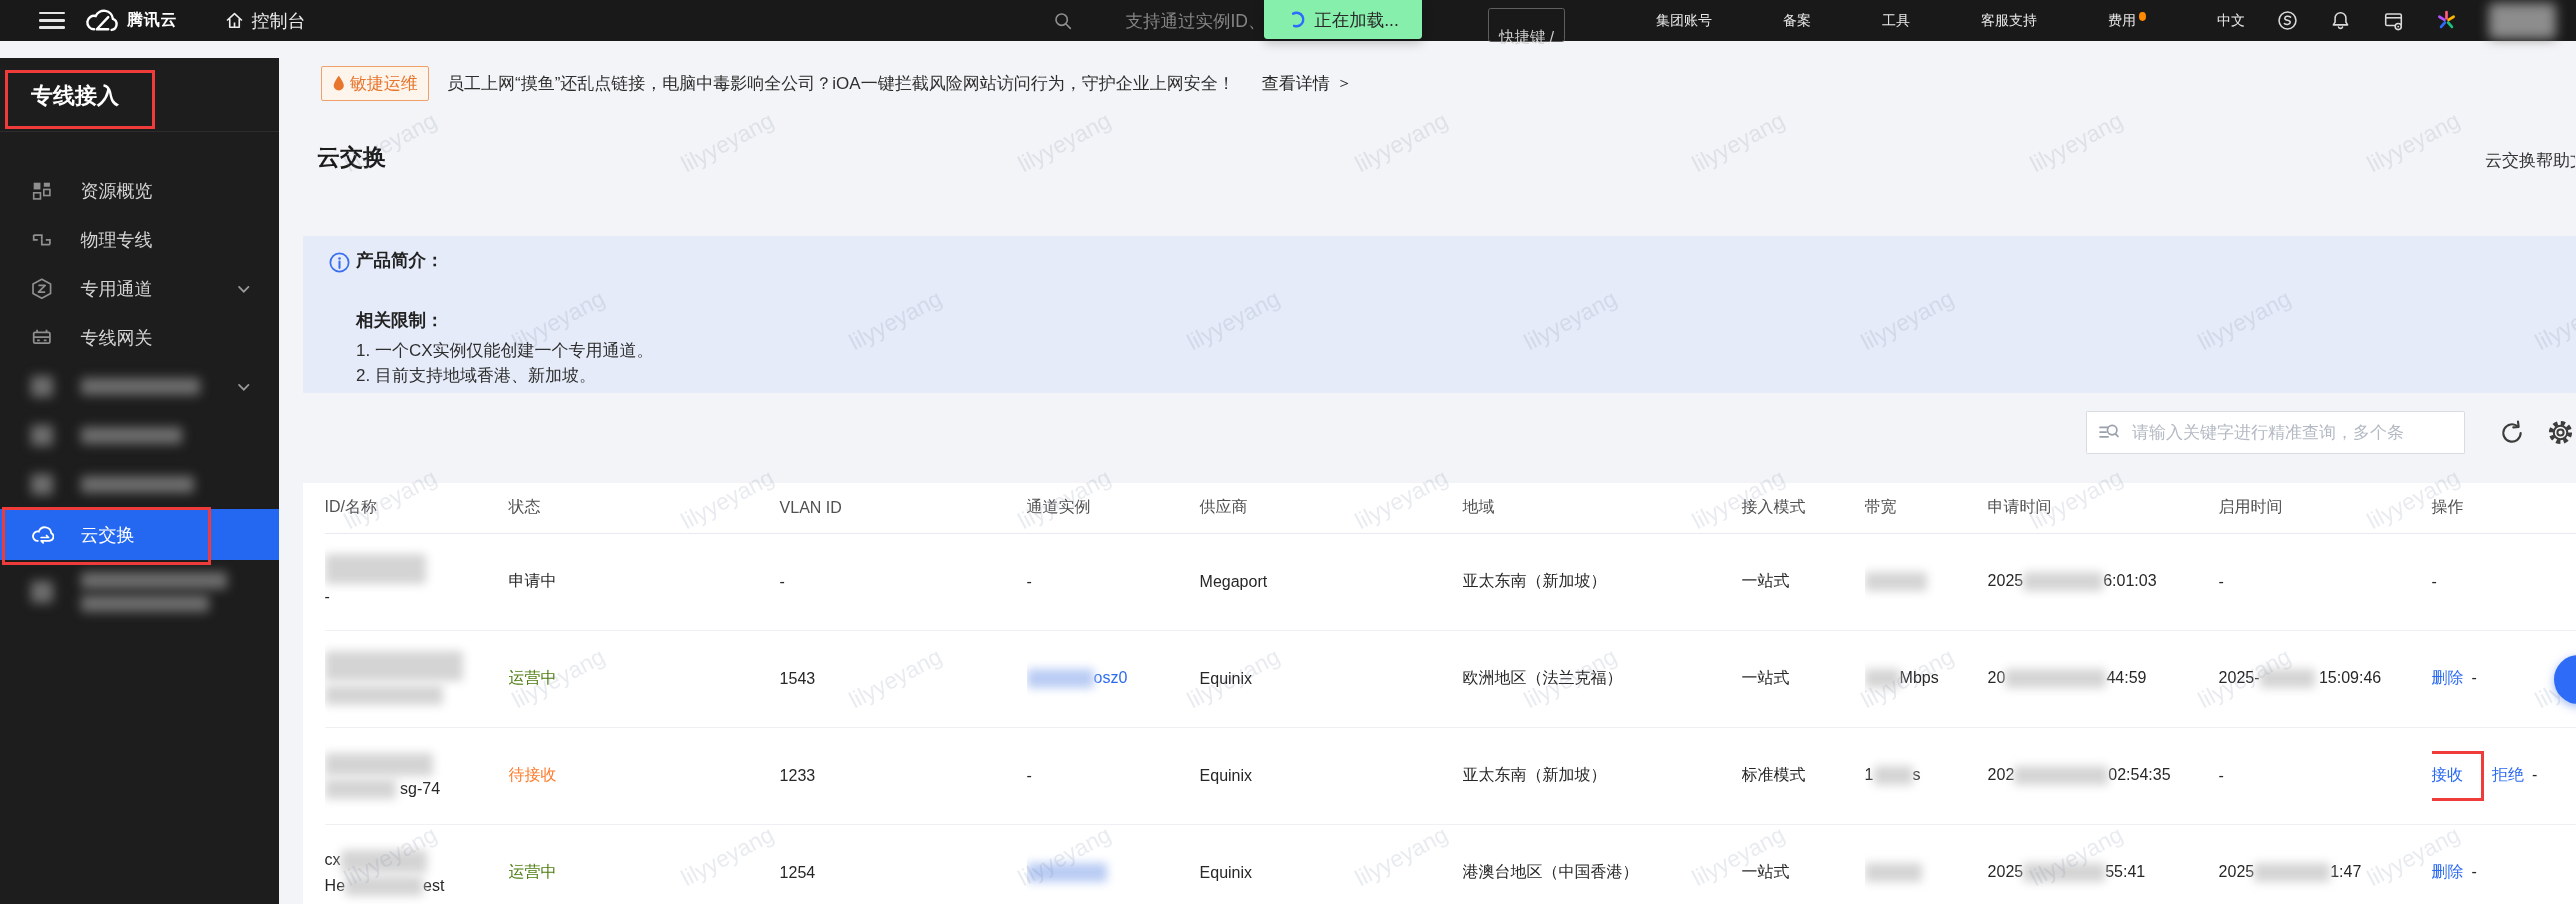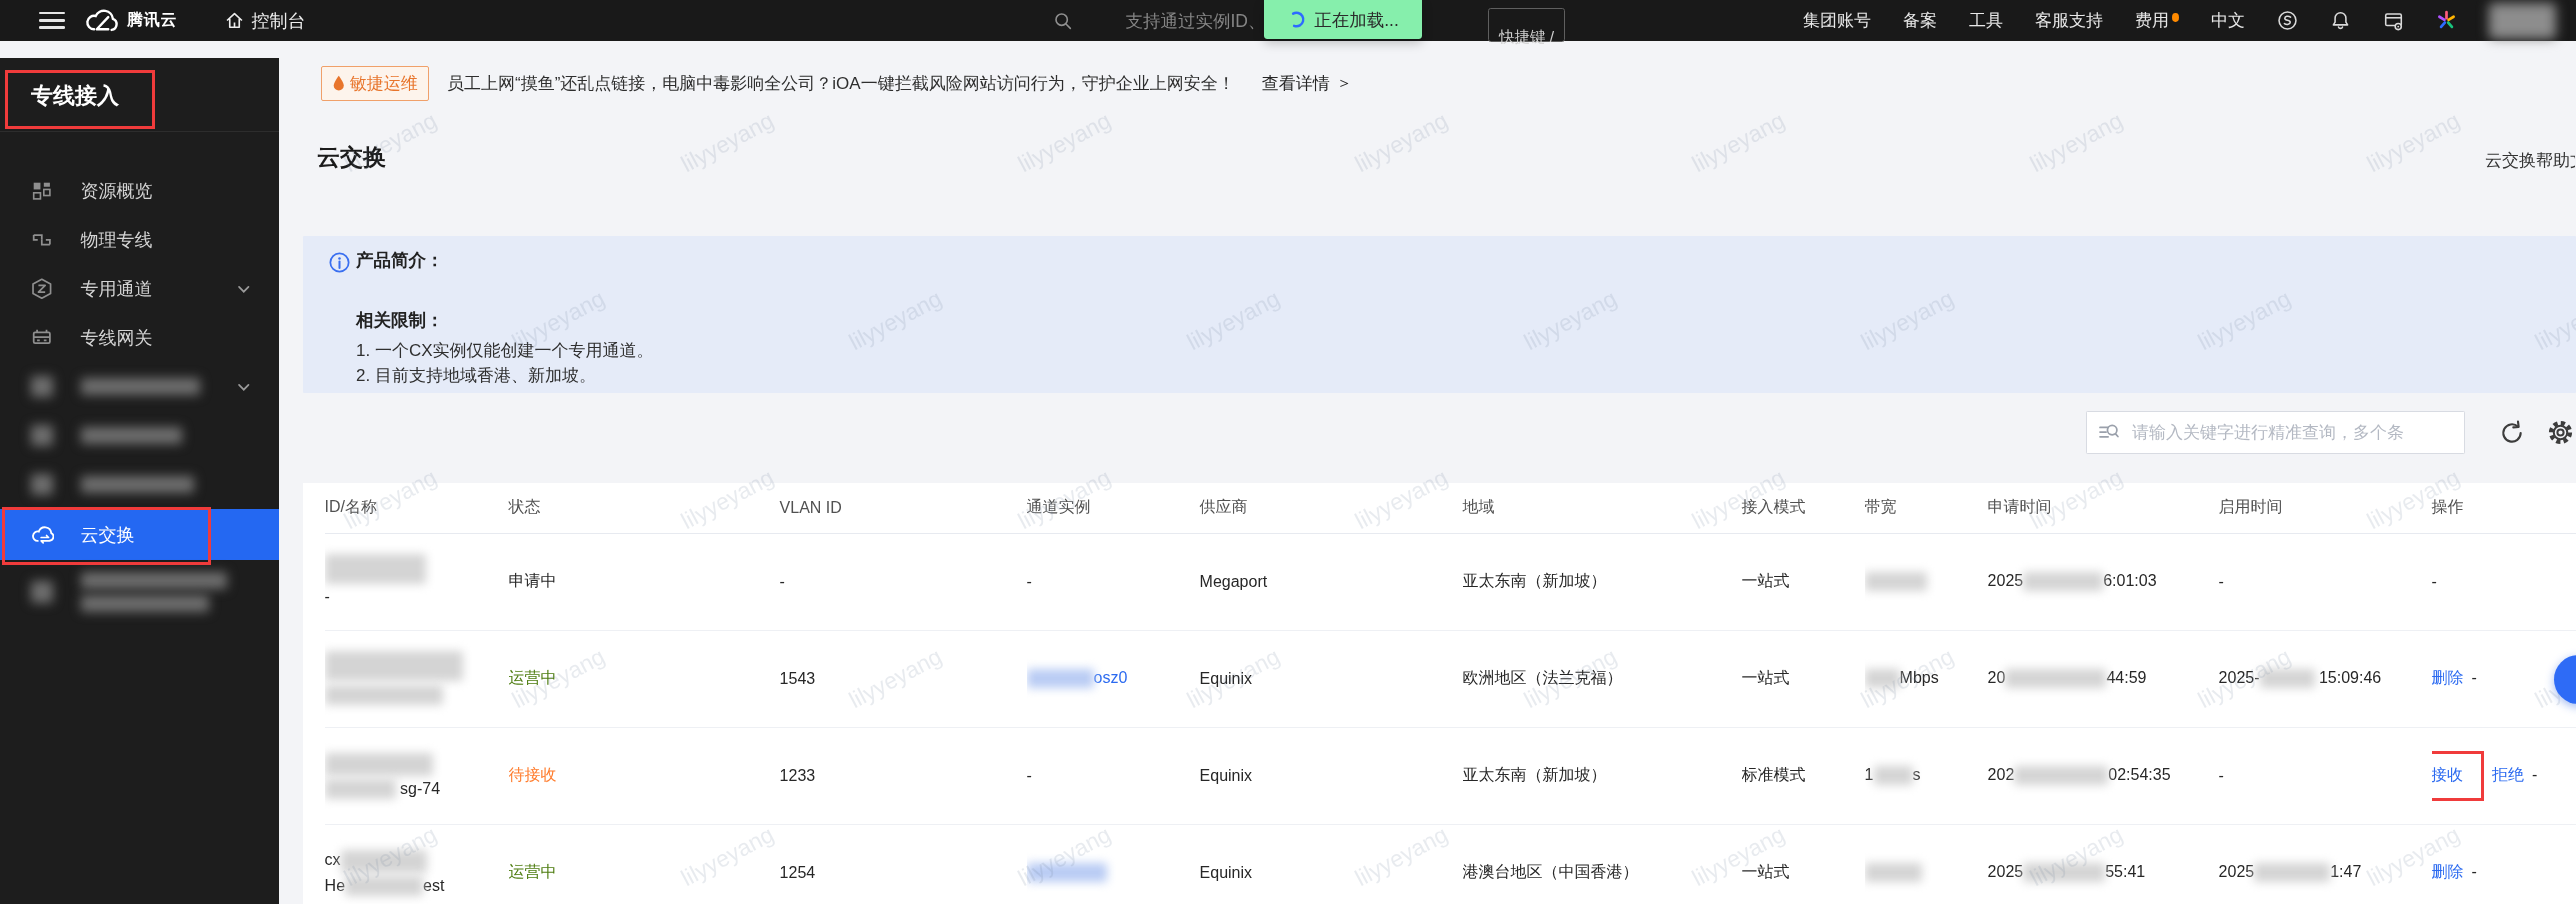--- a/index.html
+++ b/index.html
@@ -12,21 +12,21 @@
   #hamburger i { display:block; height:2.7px; background:#e6e6e6; border-radius:1.3px; margin-bottom:4.7px; }
   #brand { position:absolute; left:84px; top:0; height:41px; display:flex; align-items:center; gap:8px; }
   #brand .t { color:#fff; font-size:16px; font-weight:700; letter-spacing:0.7px; }
   #console-link { position:absolute; left:225px; top:0; height:41px; display:flex; align-items:center; gap:7.4px; color:#ededed; font-size:18px; }
   #tb-search { position:absolute; left:1053px; top:0; height:41px; display:flex; align-items:center; gap:9.4px; }
   #tb-search .ph { color:#858585; font-size:17.5px; white-space:nowrap; overflow:hidden; width:181px;margin-left:43px; }
   #toast { position:absolute; left:1264px; top:0; width:158px; height:39px; background:#86efac; border-radius:0 0 3.4px 3.4px; box-shadow:0 4px 10.8px rgba(0,0,0,.22); display:flex; align-items:center; justify-content:center; gap:8px; z-index:60; }
   #toast .txt { font-size:17.5px; color:#2b2b2b; }
   #shortcut-btn { position:absolute; left:1488px; top:8px; height:26px; line-height:24px; padding:16px 10px; border:0.7px solid #5f5f5f; border-radius:2.7px; color:#cfcfcf; font-size:15.5px; }
   #tb-right { position:absolute; right:20px; top:0; height:41px; display:flex; align-items:center; gap:32px; }
-  #tb-right .lbl { color:#e8e8e8; font-size:17px; white-space:nowrap; cursor:pointer; position:relative; }
+  #tb-right .lbl { color:#e8e8e8; font-size:14px; white-space:nowrap; cursor:pointer; position:relative;margin-left:39px; }
   .fee-dot { display:inline-block; width:6.7px; height:8.8px; border-radius:50%; background:#ff8a00; margin-left:3.4px; transform:translateY(-4px); }
   .tb-ic { width:21px; height:21px; display:block; cursor:pointer; }
   #avatar-blur { width:67px; height:36px; background:#8d8d8d; border-radius:4px; filter:blur(6px); }
 
   
   #sidebar { position:absolute; left:0; top:58px; width:279px; height:864px; background:#1d1d1d; z-index:30; }
   #side-title { padding:23px 0 20px 31px; color:#ffffff; font-size:22px; font-weight:700; border-bottom:0.7px solid #2d2d2d; }
   #side-menu { margin-top:34px; }
   .s-item { position:relative; height:49px; display:flex; align-items:center; padding-left:31px; color:#d4d4d4; font-size:18px; cursor:pointer; }
   .s-item .s-icon { width:21.6px; height:21.6px; margin-right:28px; flex:0 0 auto; }

